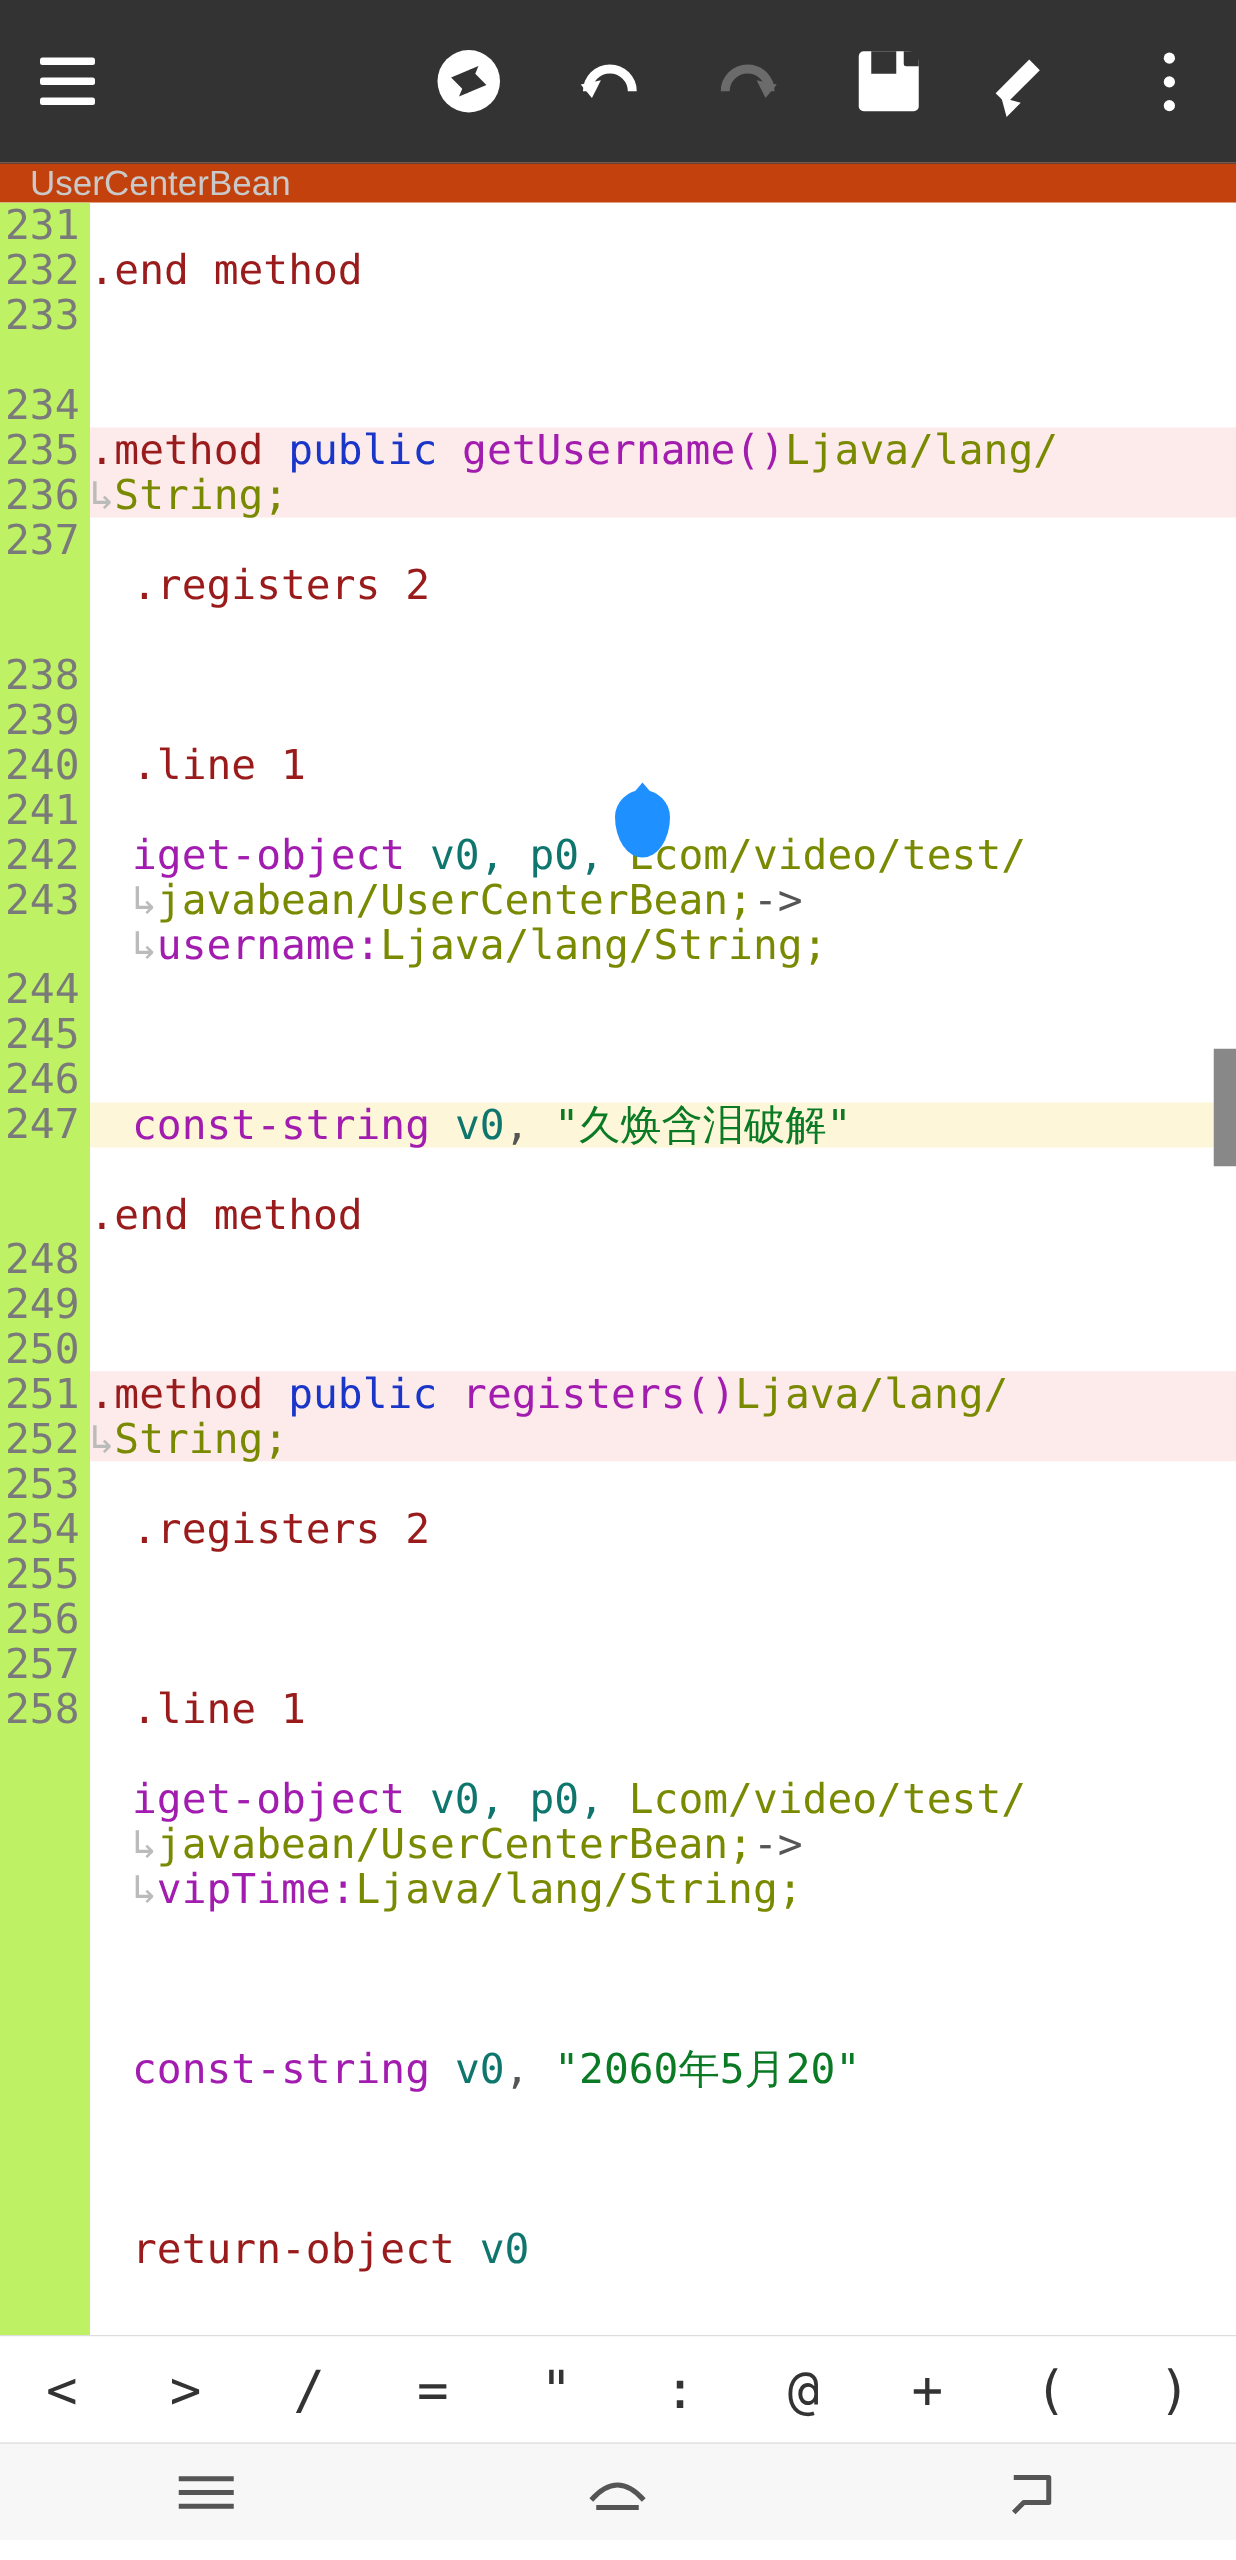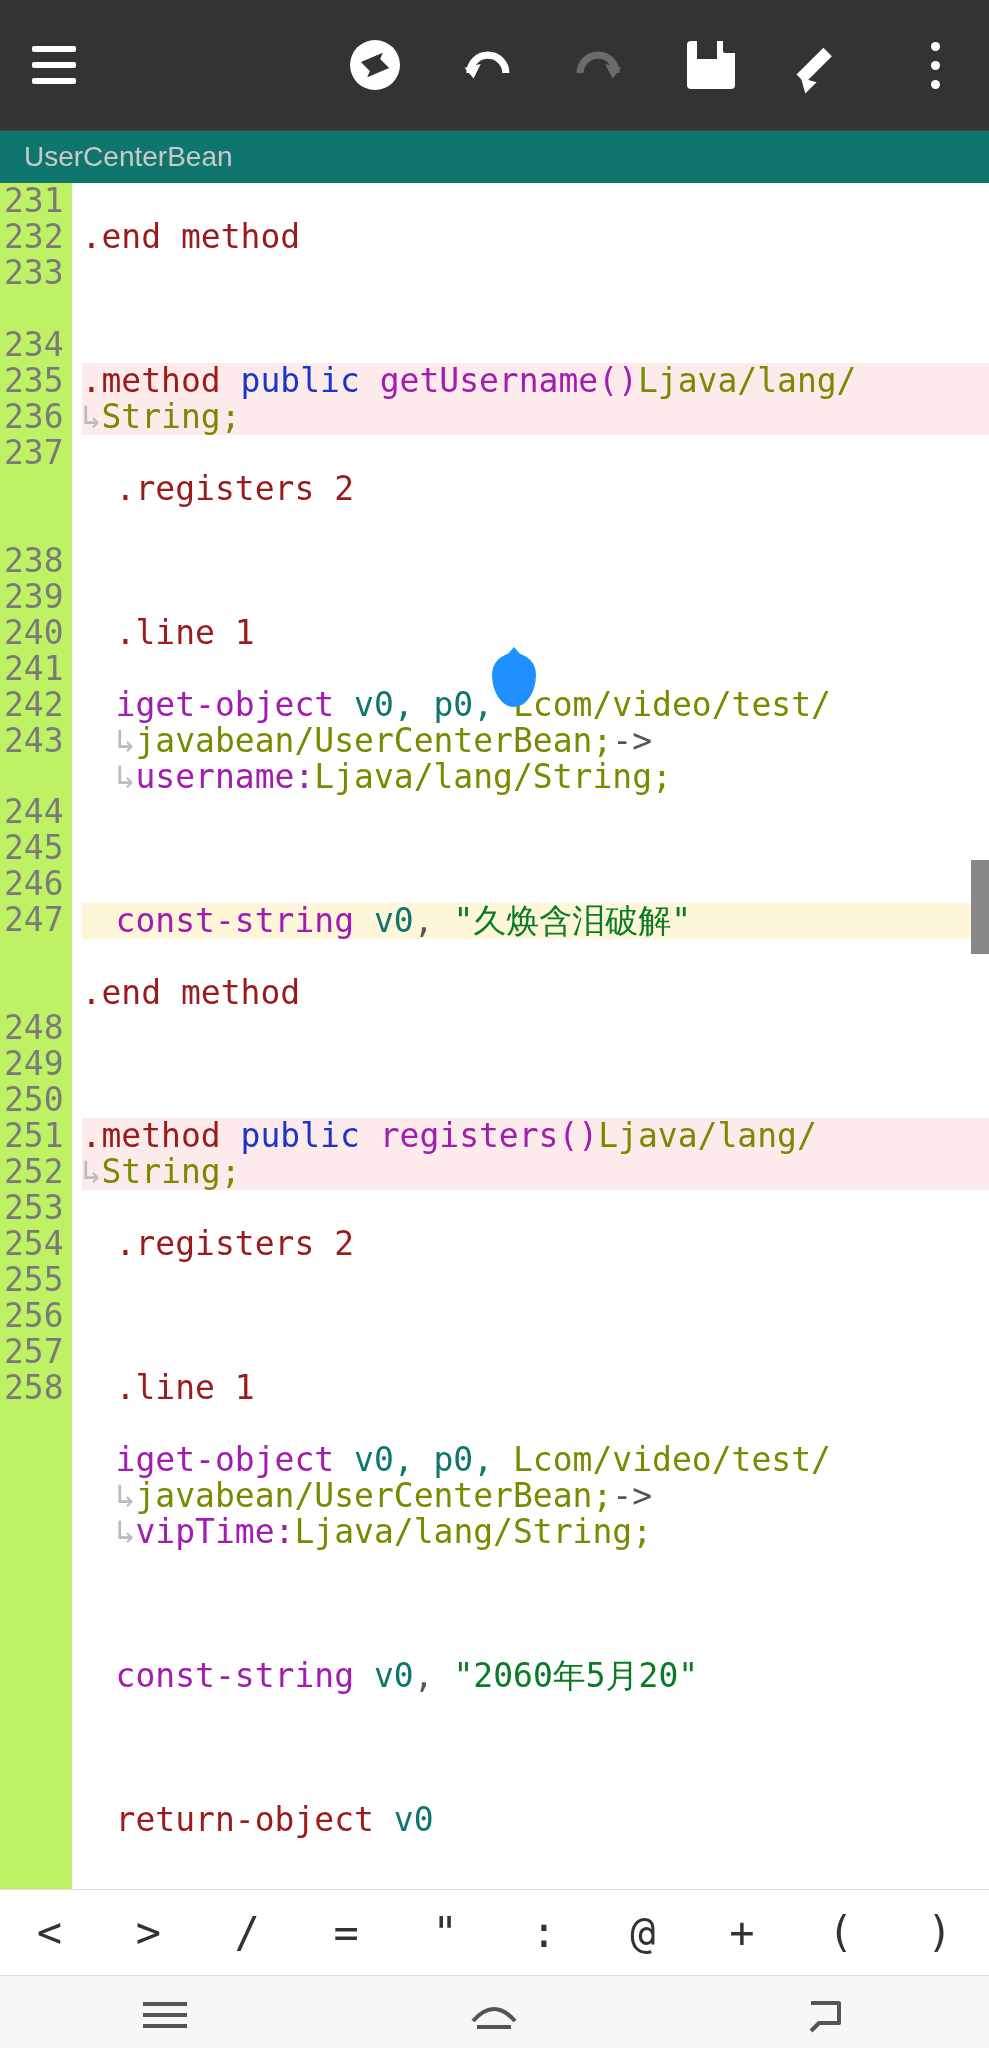--- a/index.html
+++ b/index.html
@@ -44,33 +44,33 @@
     width: 38px; height: 12px; background: #fff; transform: rotate(-45deg); transform-origin: left bottom;
   }
   .pencil::after {
     content: ""; position: absolute; left: 0px; bottom: -2px;
     width: 0; height: 0; border-top: 8px solid transparent; border-bottom: 8px solid transparent; border-right: 14px solid #fff;
     transform: rotate(45deg);
   }
   .dots { display: flex; flex-direction: column; gap: 10px; align-items: center; }
   .dots div { width: 9px; height: 9px; border-radius: 50%; background: #fff; }
   .subheader {
-    background: #0f766e; height: 53px; display: flex; align-items: center; justify-content: space-between;
+    background: #c2410c; height: 32px; display: flex; align-items: center; justify-content: space-between;
     padding: 0 24px; color: #c9c9c9; font-size: 28px; border-top: 1px solid #444;
   }
   .editor {
     height: 1706px; display: flex; font-family: "Menlo", "Consolas", monospace; font-size: 33px; line-height: 1.09;
     position: relative; overflow: hidden;
   }
   .gutter {
     background: #bef264; color: #7a7a7a; text-align: right; padding: 0 8px 0 4px;
     font-size: 33px; user-select: none; white-space: pre;
   }
   .code {
-    flex: 1; white-space: pre-wrap; word-break: break-all; padding-left: 10px;
+    flex: 1; white-space: pre-wrap; word-break: break-all; padding-left: 0;
   }
   .line { min-height: 36px; }
   .hl-method { background: #fdeaea; }
   .hl-current { background: #fdf6d8; }
   .kw-dir { color: #9a1b1b; }
   .kw-mod { color: #1a36c9; }
   .kw-ident { color: #a21caf; }
   .kw-type { color: #7a8a00; }
   .kw-reg { color: #0f766e; }
   .kw-num { color: #9a1b1b; }

